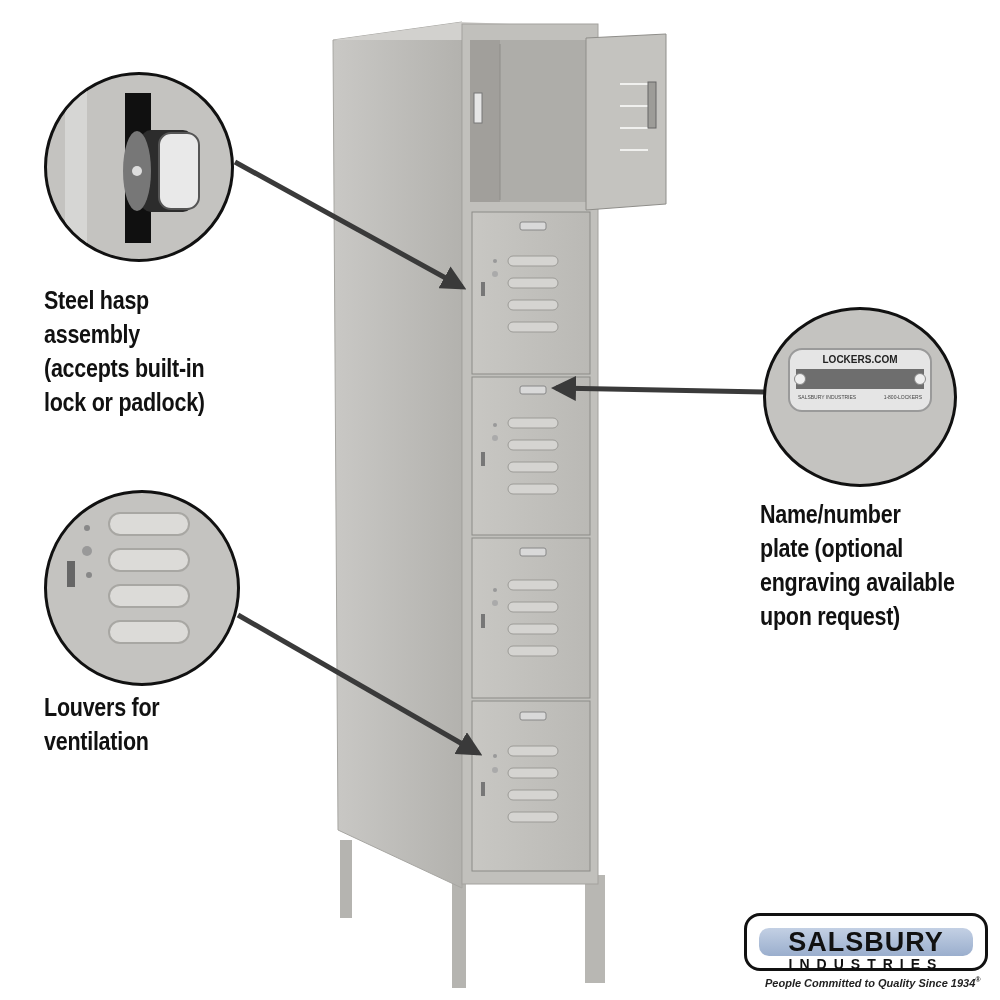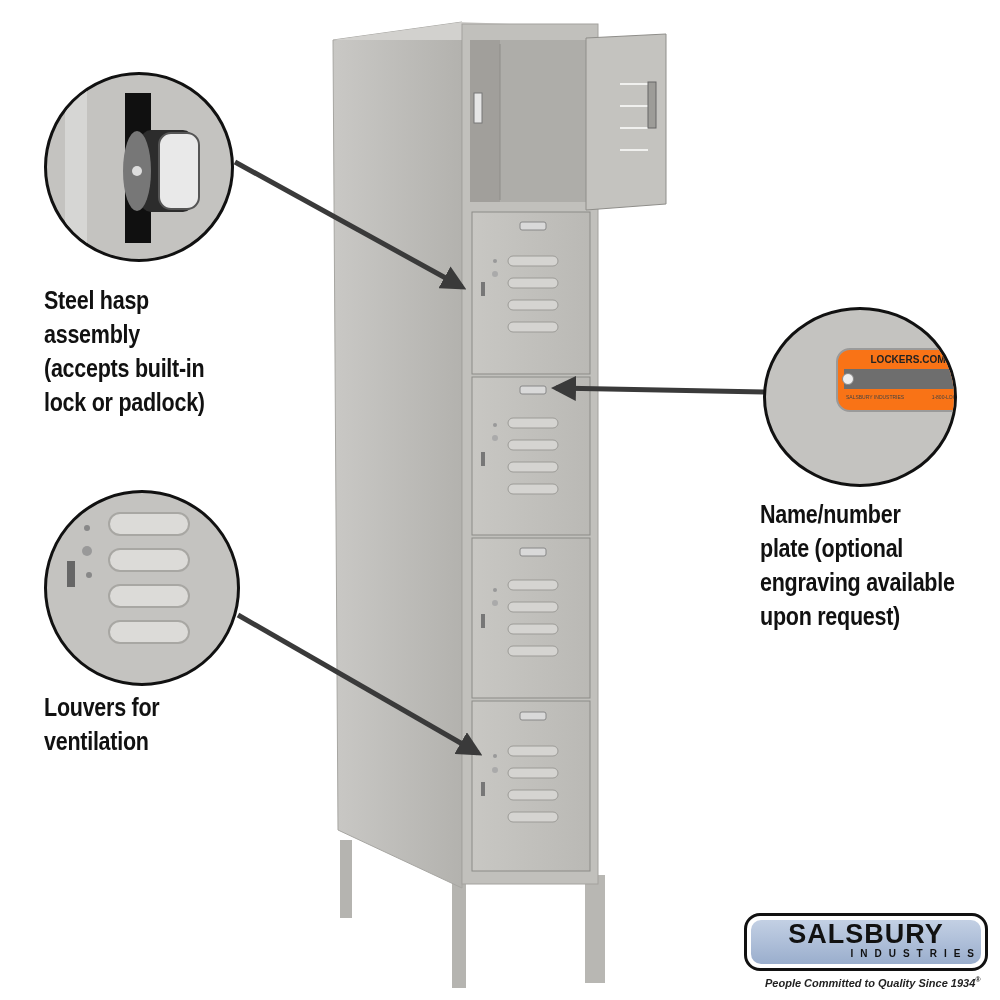--- a/index.html
+++ b/index.html
@@ -136,21 +136,21 @@
       <rect x="62" y="128" width="80" height="22" rx="11"></rect>
     </g>
     <circle cx="40" cy="35" r="3" fill="#888"></circle>
     <circle cx="40" cy="58" r="5" fill="#999"></circle>
     <circle cx="42" cy="82" r="3" fill="#888"></circle>
     <rect x="20" y="68" width="8" height="26" fill="#666"></rect>
   </svg>
 </div>
 
 <div class="circle" style="left:763px;top:307px;width:194px;height:180px;">
-  <div style="position:absolute;left:22px;top:38px;width:144px;height:64px;background:#f97316;border:2px solid #9a9a9a;border-radius:14px;box-sizing:border-box;margin-left:48px;">
+  <div style="position:absolute;left:22px;top:38px;width:144px;height:64px;background:#e5e5e5;border:2px solid #9a9a9a;border-radius:14px;box-sizing:border-box;">
     <div style="position:absolute;left:0;right:0;top:4px;text-align:center;font-weight:bold;font-size:10px;color:#222;">LOCKERS.COM</div>
     <div style="position:absolute;left:6px;right:6px;top:19px;height:20px;background:#6e6e6e;"></div>
     <div style="position:absolute;left:4px;top:23px;width:10px;height:10px;border-radius:50%;background:#eee;border:1px solid #888;"></div>
     <div style="position:absolute;right:4px;top:23px;width:10px;height:10px;border-radius:50%;background:#eee;border:1px solid #888;"></div>
     <div style="position:absolute;left:8px;right:8px;top:44px;display:flex;justify-content:space-between;font-size:5px;color:#444;">
       <span>SALSBURY INDUSTRIES</span>
       <span>1-800-LOCKERS</span>
     </div>
   </div>
 </div>
@@ -167,21 +167,21 @@
   <div>ventilation</div>
 </div>
 
 <div class="callout-text" style="left:760px;top:497px;">
   <div>Name/number</div>
   <div>plate (optional</div>
   <div>engraving available</div>
   <div>upon request)</div>
 </div>
 
-<div style="position:absolute;left:744px;top:913px;width:244px;height:58px;border:3px solid #111;border-radius:16px;box-sizing:border-box;background:#fff;padding:4px;">
+<div style="position:absolute;left:744px;top:913px;width:244px;height:58px;border:3px solid #111;border-radius:16px;box-sizing:border-box;background:#fff;padding:12px;">
   <div style="width:100%;height:100%;border-radius:10px;background:linear-gradient(#c3d0e4,#9aaecd);position:relative;">
     <div style="position:absolute;left:0;right:0;top:-1px;text-align:center;font-weight:900;font-size:27px;color:#111;letter-spacing:1px;">SALSBURY</div>
-    <div style="position:absolute;left:0;right:0;top:28px;text-align:right;font-weight:bold;font-size:10px;color:#111;letter-spacing:7px;">INDUSTRIES</div>
+    <div style="position:absolute;left:0;right:0;top:28px;text-align:center;font-weight:bold;font-size:14px;color:#111;letter-spacing:7px;">INDUSTRIES</div>
   </div>
 </div>
 <div class="footer-tag" style="left:765px;top:976px;">
   <span>People Committed to Quality Since 1934</span><sup style="font-size:7px;">®</sup>
 </div>
 
 </body></html>

